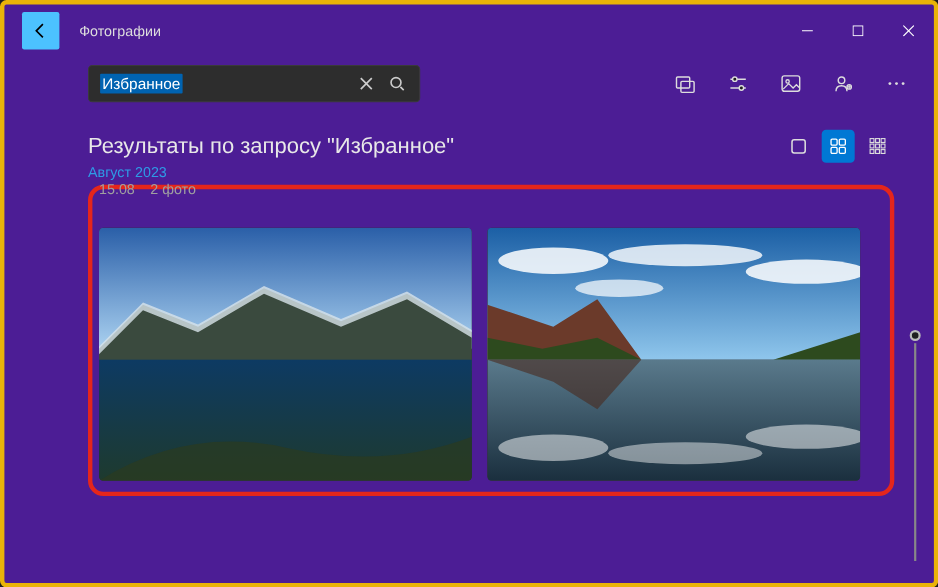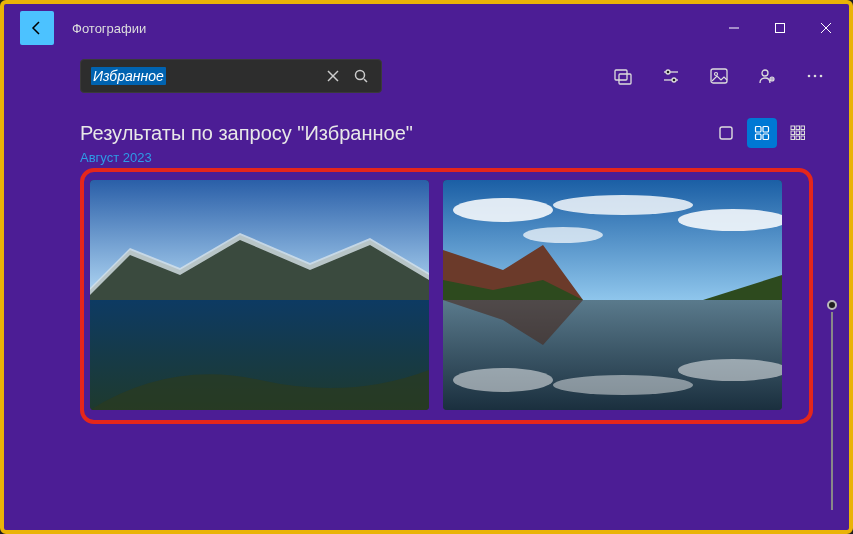--- a/index.html
+++ b/index.html
@@ -13,21 +13,21 @@
   }
   .window { width: 100%; height: 100%; background: #4c1d95; border: 4px solid #eab308; border-radius: 6px; display: flex; flex-direction: column; }
   .titlebar { height: 48px; display: flex; align-items: center; padding: 0 0 0 16px; }
   .back-btn { width: 34px; height: 34px; background: #4cc2ff; display: flex; align-items: center; justify-content: center; border-radius: 2px; }
   .back-btn svg { width: 16px; height: 16px; }
   .app-title { margin-left: 18px; font-size: 13px; color: #ddd; }
   .win-controls { margin-left: auto; display: flex; }
   .win-btn { width: 46px; height: 48px; display: flex; align-items: center; justify-content: center; color: #fff; }
   .win-btn svg { width: 10px; height: 10px; }
   .toolbar { height: 48px; display: flex; align-items: center; padding: 0 16px 0 76px; gap: 8px; }
-  .search-box { display: flex; align-items: center; background: #2d2d2d; border: 1px solid #3a3a3a; border-radius: 4px; height: 34px; width: 302px; padding: 0 6px 0 10px; font-style: italic; }
+  .search-box { display: flex; align-items: center; background: #2d2d2d; border: 1px solid #3a3a3a; border-radius: 4px; height: 34px; width: 302px; padding: 0 6px 0 10px; }
   .search-text { background: #0063b1; color: #fff; font-size: 14px; padding: 1px 2px; border-radius: 1px; }
   .search-spacer { flex: 1; }
   .search-icon-btn { width: 28px; height: 28px; display: flex; align-items: center; justify-content: center; color: #ccc; }
   .toolbar-right { margin-left: auto; display: flex; gap: 28px; align-items: center; padding-right: 8px; }
   .tool-btn { width: 20px; height: 20px; display: flex; align-items: center; justify-content: center; color: #ddd; }
   .content { flex: 1; padding: 18px 36px 10px 76px; position: relative; overflow: hidden; }
   .heading-row { display: flex; align-items: center; }
   .heading { font-size: 20px; font-weight: 400; color: #e8e8e8; }
   .view-toggles { margin-left: auto; display: flex; gap: 6px; align-items: center; }
   .vt { width: 30px; height: 30px; display: flex; align-items: center; justify-content: center; border-radius: 4px; color: #ddd; }
@@ -163,20 +163,24 @@
               <rect x="11" y="11" width="3.5" height="3.5" stroke="#ddd" fill="none"></rect>
           </svg>
         </div>
       </div>
     </div>
 
     <a class="month-link">Август 2023</a>
 
     <div class="gallery-frame">
       <div class="gallery-inner">
+        <div class="date-row">
+          <span>15.08</span>
+          <span>2 фото</span>
+        </div>
         <div class="thumbs">
           <div class="thumb">
             <svg viewBox="0 0 339 230" preserveAspectRatio="none">
               <defs>
                 <linearGradient id="sky1" x1="0" y1="0" x2="0" y2="1">
                     <stop offset="0" stop-color="#2a5fa8"></stop>
                     <stop offset="1" stop-color="#aad1f0"></stop>
                   </linearGradient>
                 <linearGradient id="water1" x1="0" y1="0" x2="0" y2="1">
                     <stop offset="0" stop-color="#0d3a63"></stop>

